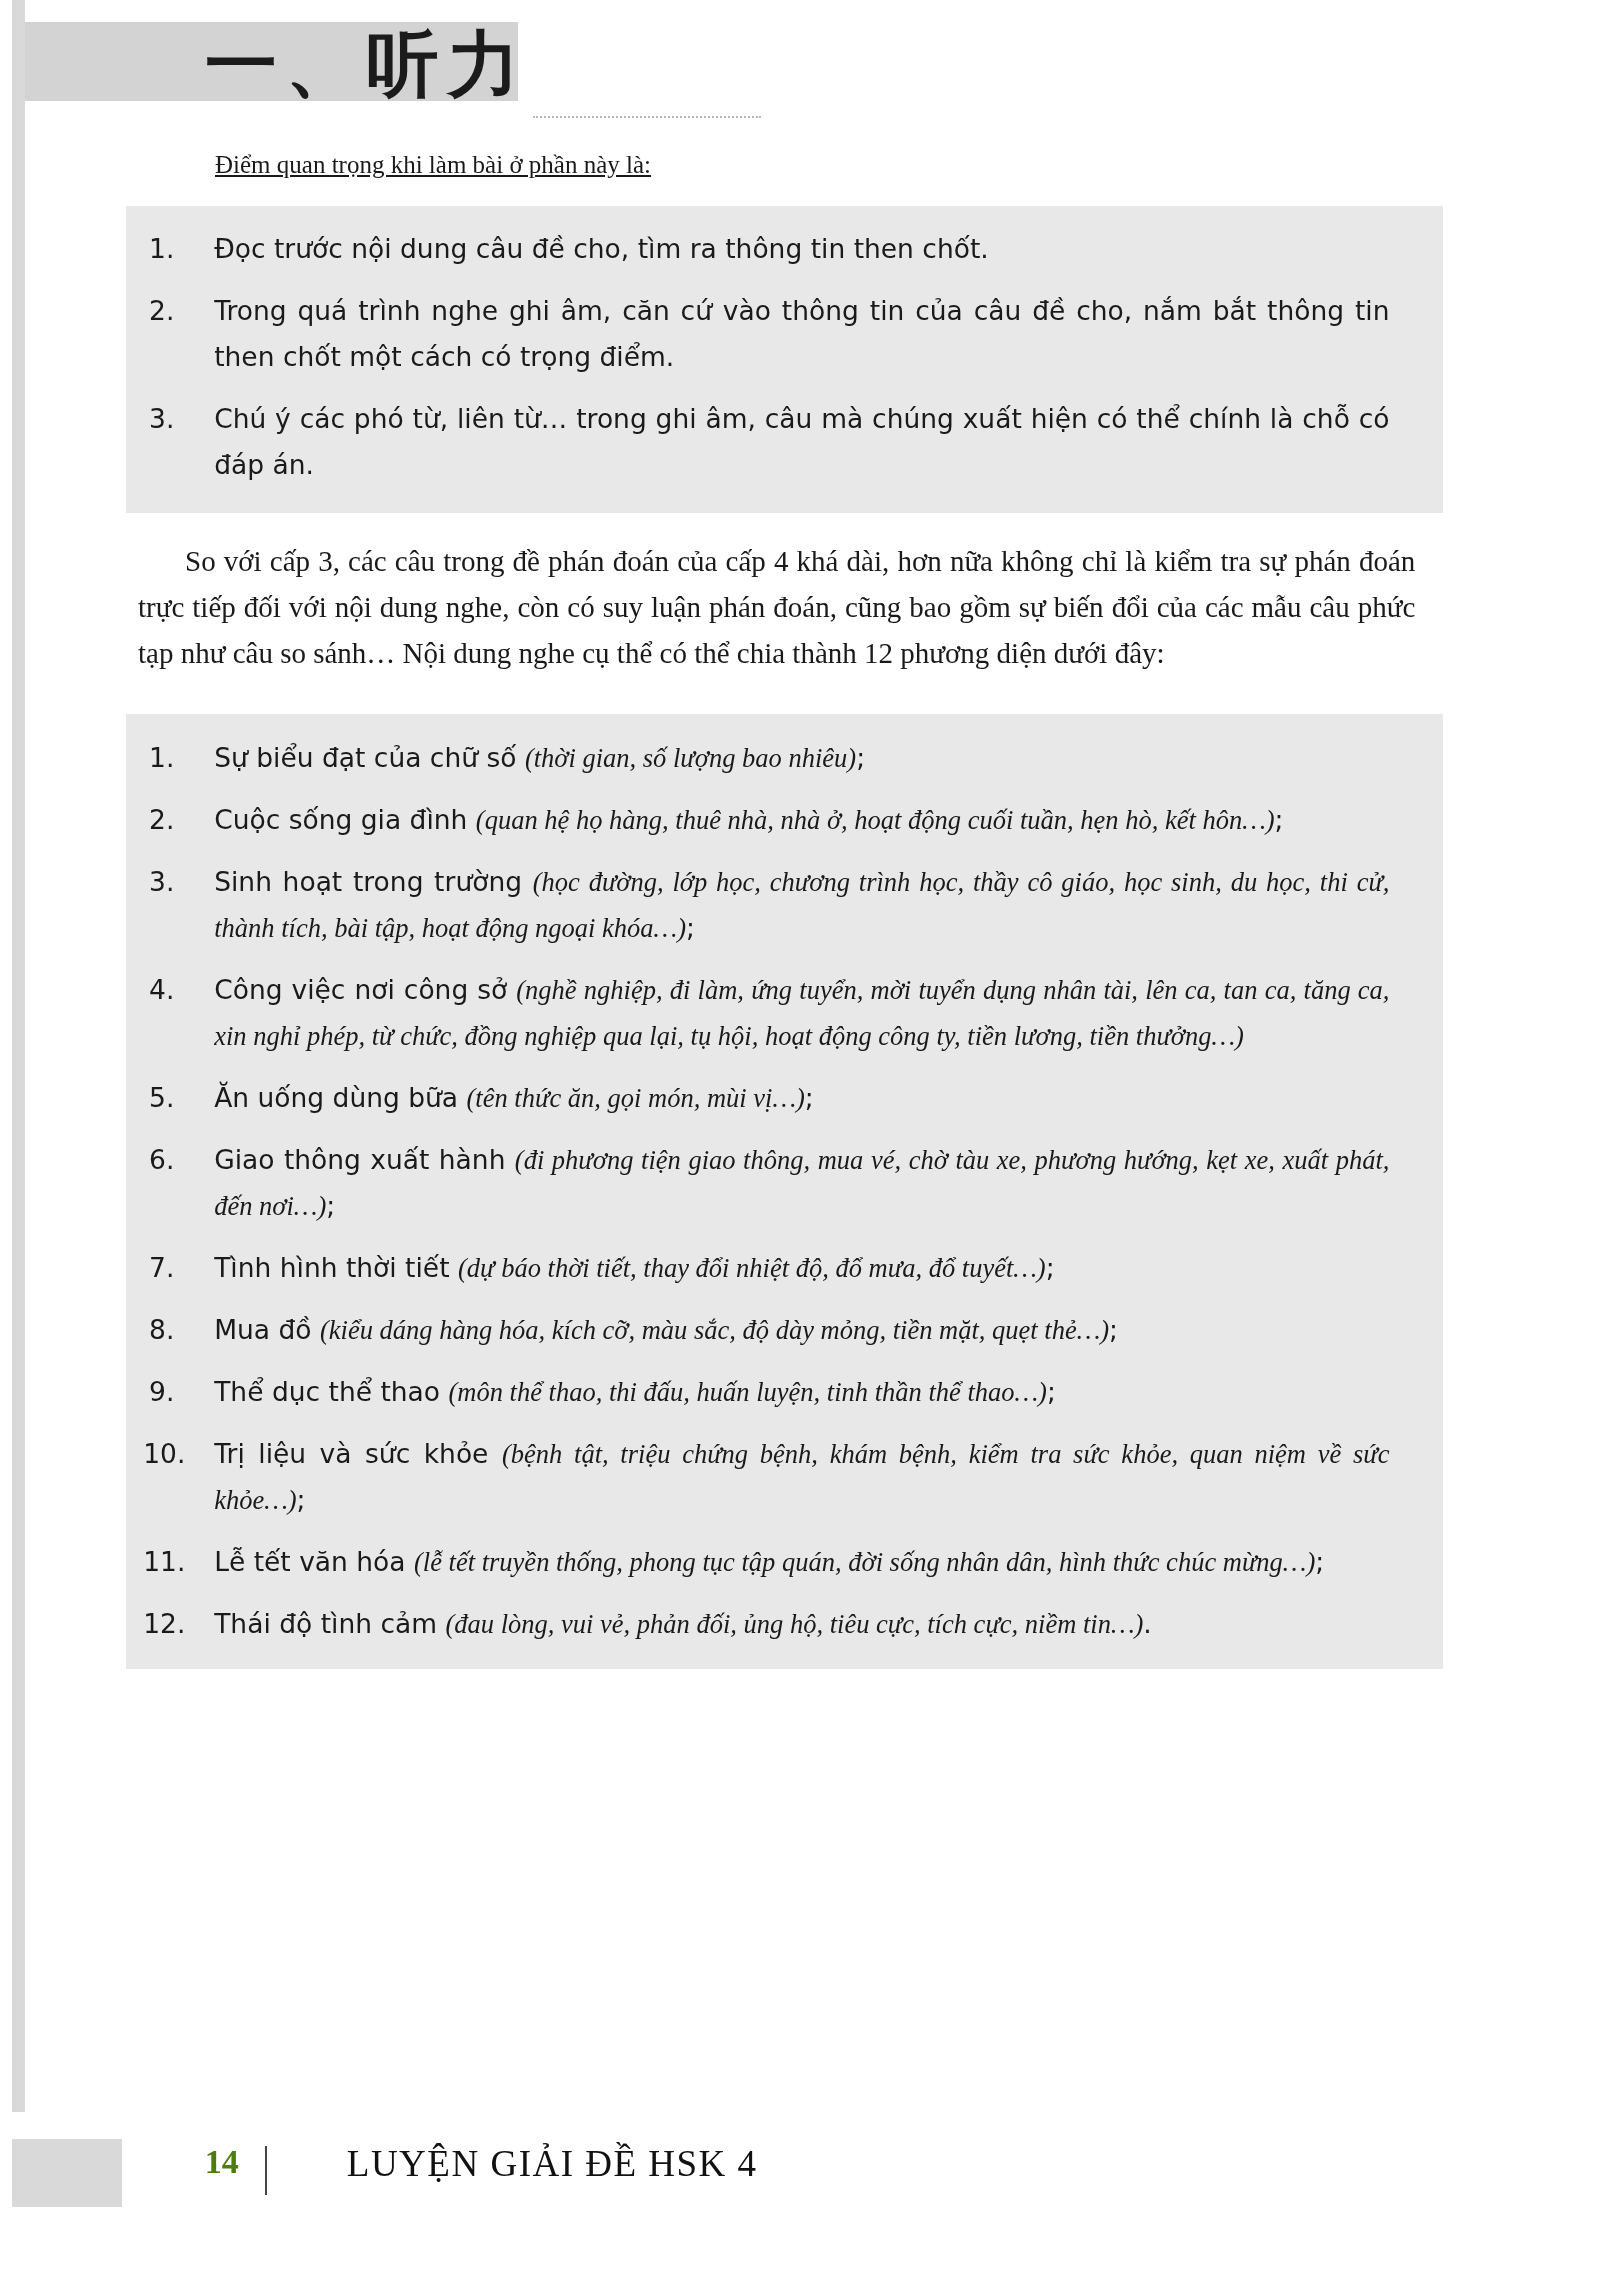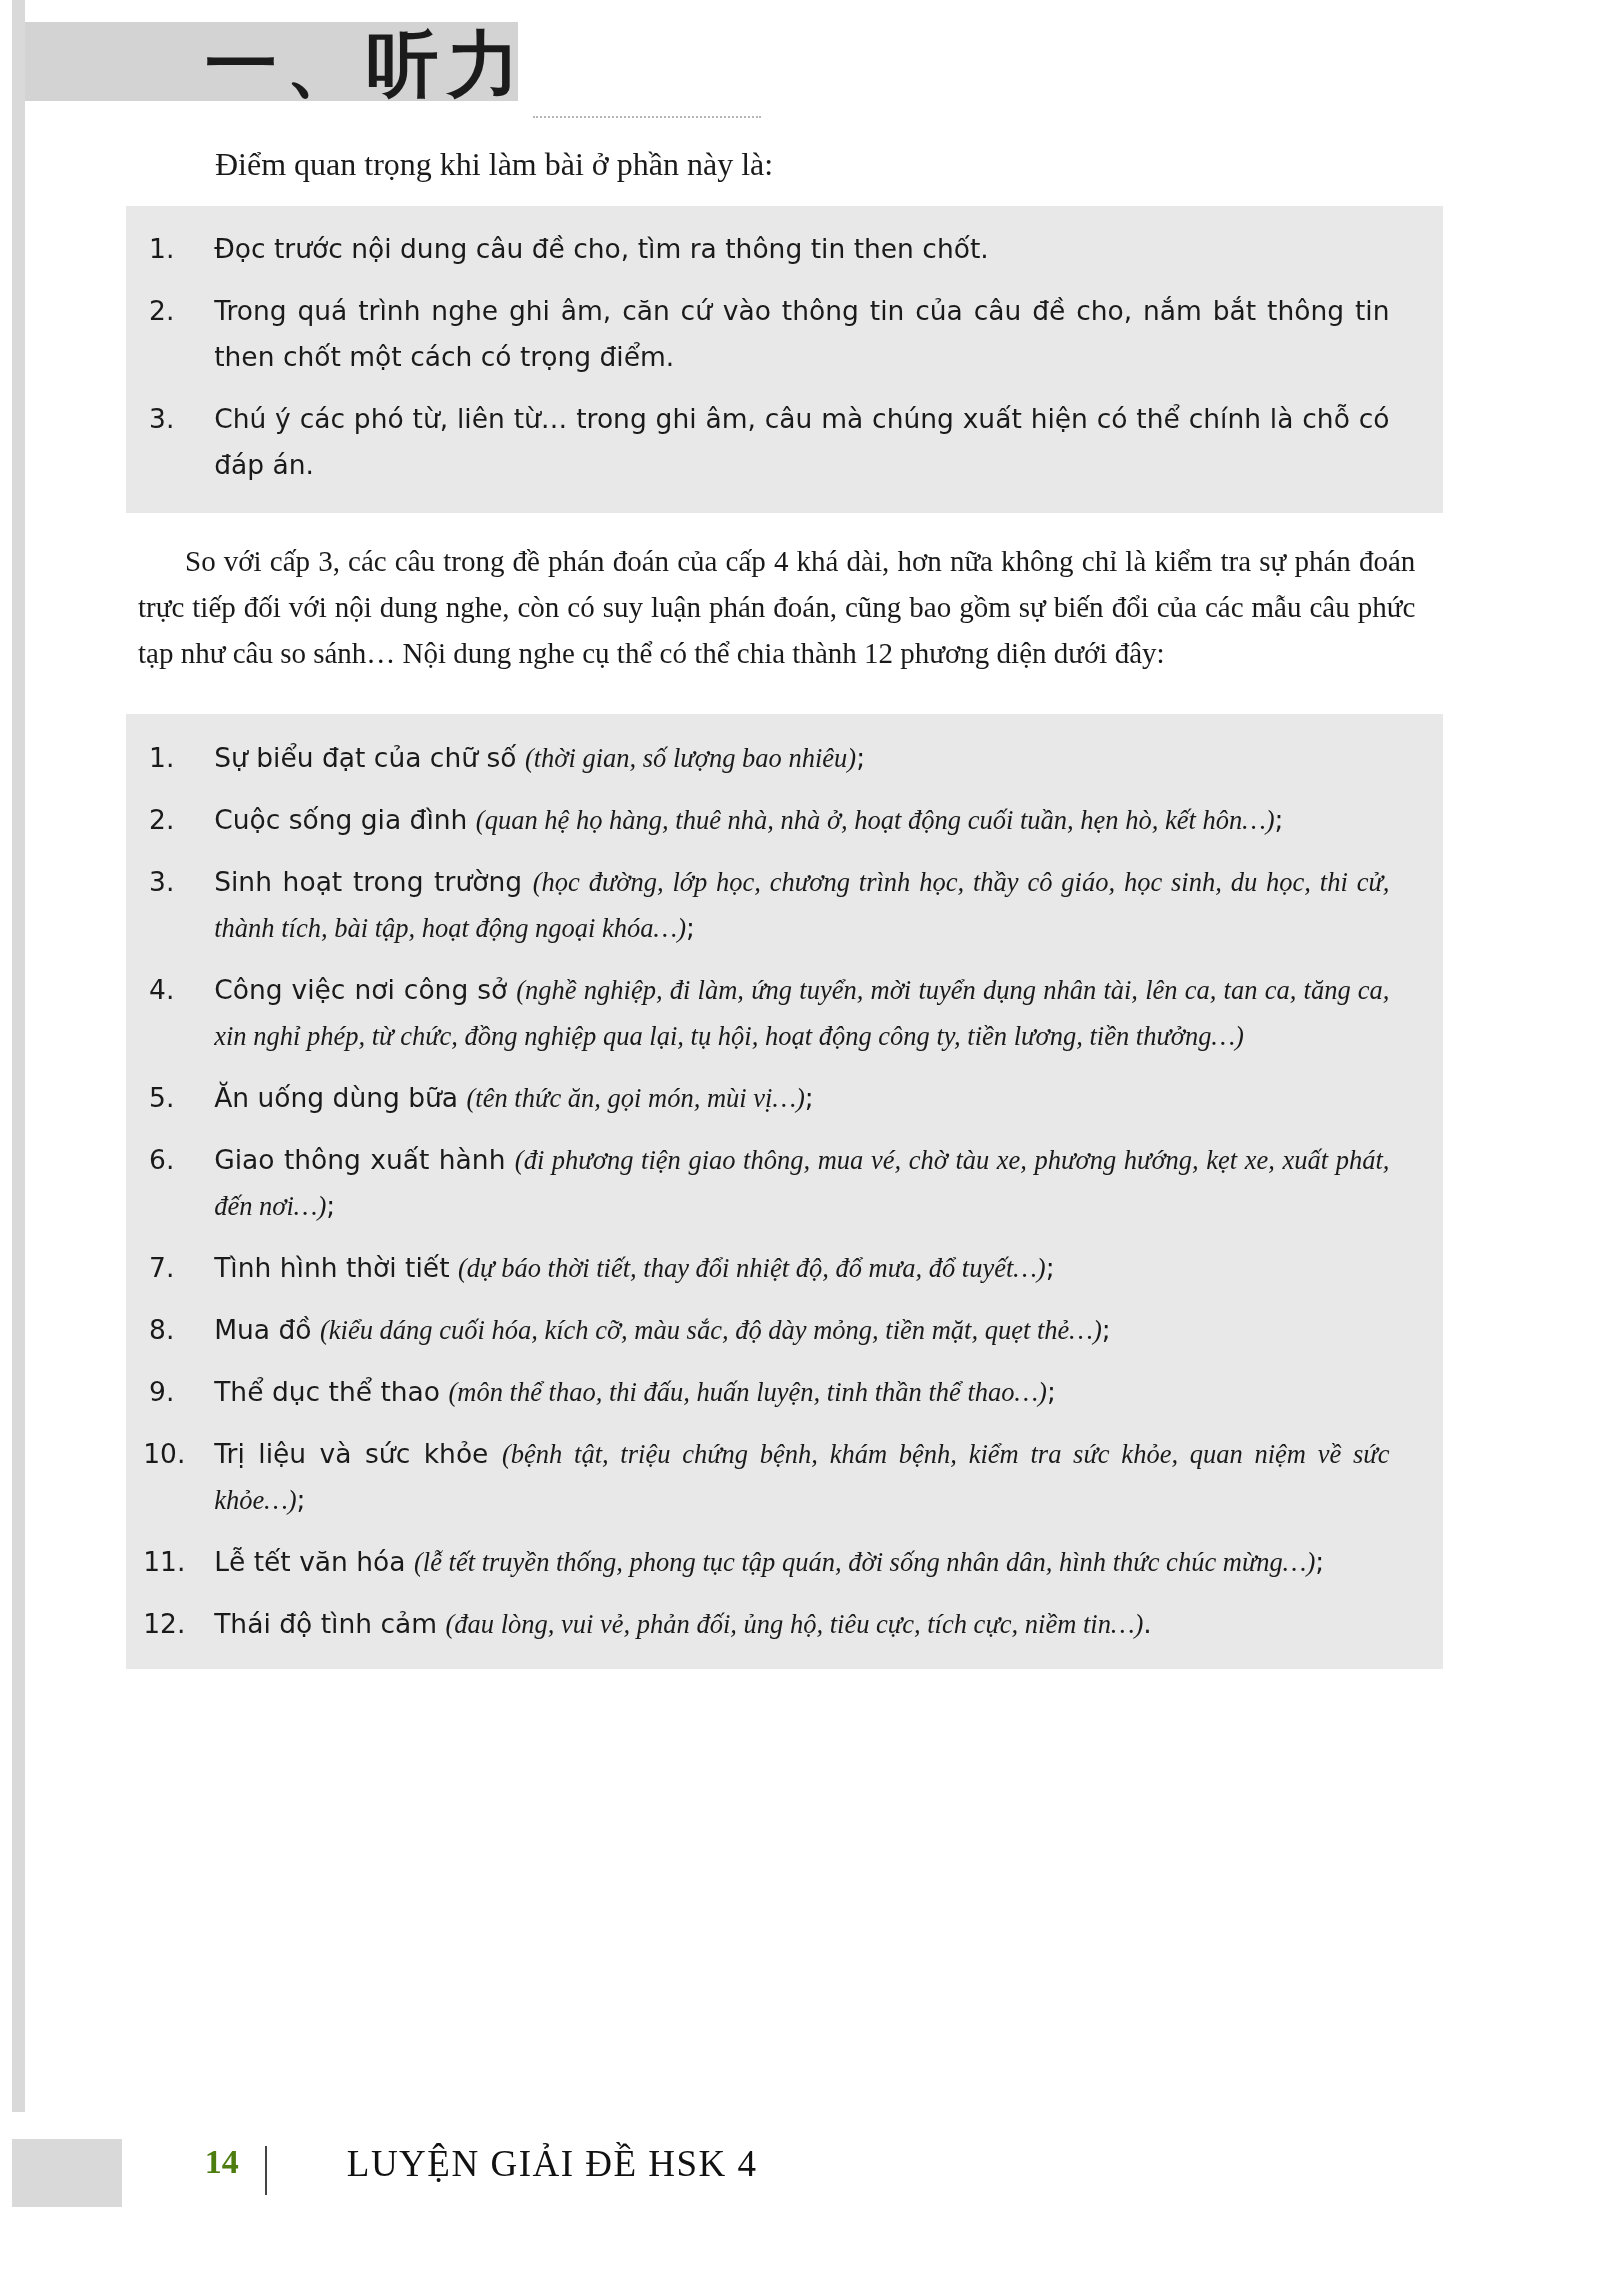--- a/index.html
+++ b/index.html
@@ -66,25 +66,26 @@
 
   
   .content {
     position: absolute;
     left: 138px;
     top: 144px;
     width: 1295px;
   }
 
   .intro-line {
-    font-size: 32px;
+    font-size: 25px;
     line-height: 41px;
     margin: 0 0 20.6px 0;
     padding-left: 77px;
     font-family: "Liberation Serif", serif;
+    text-decoration: underline;
   }
 
   
   .shaded {
     background: #e8e8e8;
     padding: 20.6px 53px 22px 17.7px;
     box-sizing: border-box;
     margin-left: -12.5px;
     width: 1317px;
   }
@@ -243,21 +244,21 @@
         <li>
           <span class="num">6.</span>
           <span>Giao thông xuất hành </span><span class="it">(đi phương tiện giao thông, mua vé, chờ tàu xe, phương hướng, kẹt xe, xuất phát, đến nơi…)</span><span>;</span>
         </li>
         <li>
           <span class="num">7.</span>
           <span>Tình hình thời tiết </span><span class="it">(dự báo thời tiết, thay đổi nhiệt độ, đổ mưa, đổ tuyết…)</span><span>;</span>
         </li>
         <li>
           <span class="num">8.</span>
-          <span>Mua đồ </span><span class="it">(kiểu dáng cuối hóa, kích cỡ, màu sắc, độ dày mỏng, tiền mặt, quẹt thẻ…)</span><span>;</span>
+          <span>Mua đồ </span><span class="it">(kiểu dáng hàng hóa, kích cỡ, màu sắc, độ dày mỏng, tiền mặt, quẹt thẻ…)</span><span>;</span>
         </li>
         <li>
           <span class="num">9.</span>
           <span>Thể dục thể thao </span><span class="it">(môn thể thao, thi đấu, huấn luyện, tinh thần thể thao…)</span><span>;</span>
         </li>
         <li>
           <span class="num wide">10.</span>
           <span>Trị liệu và sức khỏe </span><span class="it">(bệnh tật, triệu chứng bệnh, khám bệnh, kiểm tra sức khỏe, quan niệm về sức khỏe…)</span><span>;</span>
         </li>
         <li>

